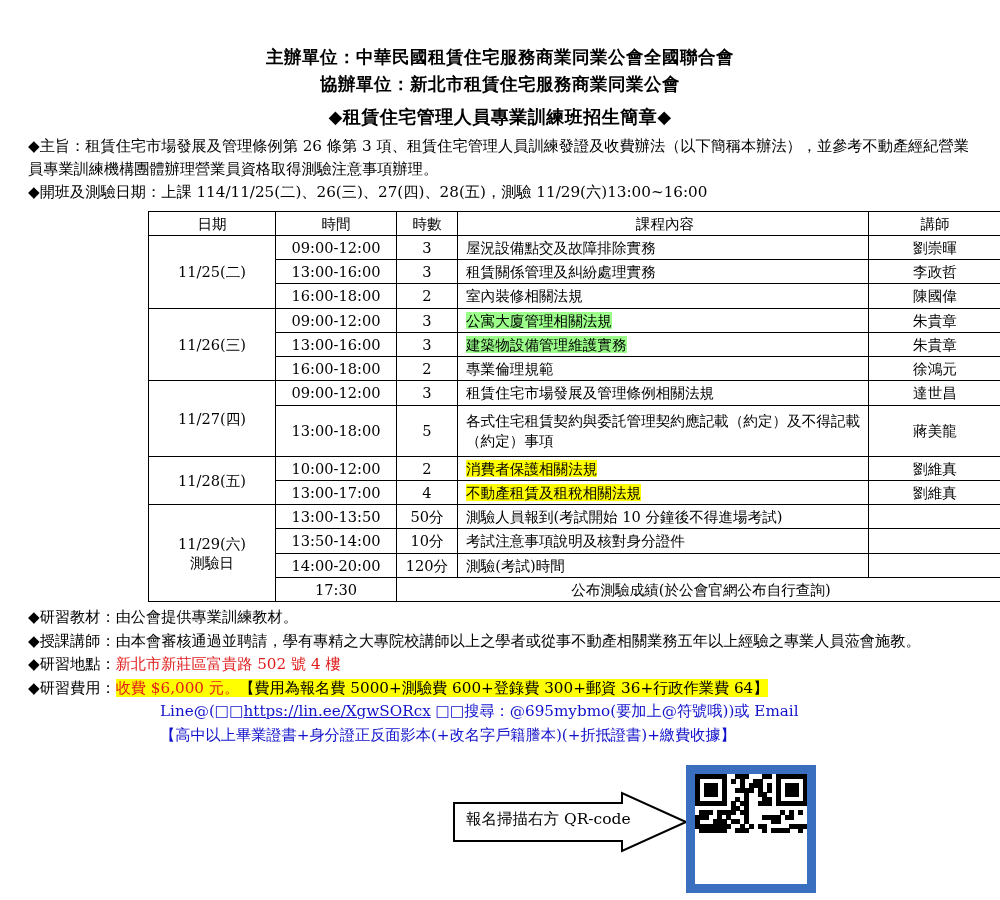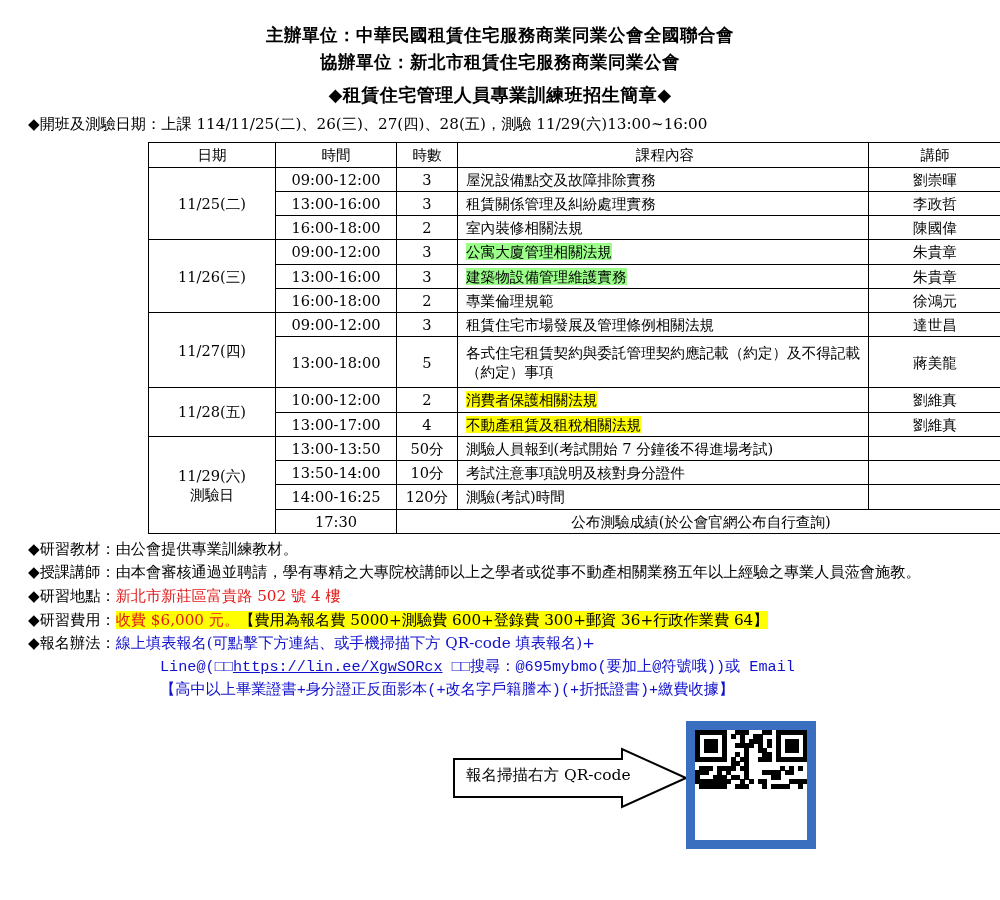--- a/index.html
+++ b/index.html
@@ -22,21 +22,21 @@
     padding: 0;
     box-sizing: border-box;
   }
   .hdr {
     text-align: center;
     font-weight: bold;
     font-size: 17.5px;
     letter-spacing: 0.5px;
     line-height: 1.55;
   }
-  .hdr1 { padding-top: 22px; }
+  .hdr1 { padding-top: 22px; margin-top: 22px; }
   .title {
     text-align: center;
     font-weight: bold;
     font-size: 18px;
     padding-top: 7px;
     letter-spacing: 0.5px;
   }
   .body-block {
     padding: 6px 28px 0 28px;
     font-size: 15.2px;
@@ -70,21 +70,21 @@
   .c-content { width: 398px; text-align: left; padding-left: 8px !important; }
   .c-teacher { width: 124px; text-align: center; }
   .hl-green { background: #9bff8a; }
   .hl-yellow { background: #ffff00; }
   .notes {
     padding: 4px 28px 0 28px;
     font-size: 15.2px;
     line-height: 1.55;
   }
   .notes .ln { margin: 0; }
-  .ind1 { padding-left: 18px; font-family: Liberation Mono, monospace; }
+  .ind1 { padding-left: 18px; }
   .red { color: #e21b1b; }
   .blue { color: #1111cc; }
   .mono-ul { text-decoration: underline; }
   .inline-yellow { background: #ffff00; }
   .bottom {
     position: relative;
     height: 130px;
   }
   .qr-box {
     position: absolute;
@@ -125,20 +125,21 @@
 </head>
 <body>
 
 <div class="page">
 
   <div class="hdr hdr1">主辦單位：中華民國租賃住宅服務商業同業公會全國聯合會</div>
   <div class="hdr">協辦單位：新北市租賃住宅服務商業同業公會</div>
   <div class="title">◆租賃住宅管理人員專業訓練班招生簡章◆</div>
 
   <div class="body-block">
+    <p class="para"><span>◆主旨：</span><span>租賃住宅市場發展及管理條例第 26 條第 3 項、租賃住宅管理人員訓練發證及收費辦法（以下簡稱本辦法），並參考不動產經紀營業員專業訓練機構團體辦理營業員資格取得測驗注意事項辦理。</span></p>
     <p class="para"><span>◆開班及測驗日期：</span><span>上課 114/11/25(二)、26(三)、27(四)、28(五)，測驗 11/29(六)13:00~16:00</span></p>
   </div>
 
   <table class="sched">
     <thead>
       <tr>
         <th class="c-date">日期</th>
         <th class="c-time">時間</th>
         <th class="c-hours">時數</th>
         <th class="c-content" style="text-align:center">課程內容</th>
@@ -213,48 +214,47 @@
         <td class="c-hours">4</td>
         <td class="c-content"><span class="hl-yellow">不動產租賃及租稅相關法規</span></td>
         <td class="c-teacher">劉維真</td>
       </tr>
 
       <tr>
         <td class="c-date" rowspan="4" style="white-space:pre-line">11/29(六)
 測驗日</td>
         <td class="c-time">13:00-13:50</td>
         <td class="c-hours" style="white-space:pre-line">50分</td>
-        <td class="c-content"><span>測驗人員報到(考試開始 7 分鐘後不得進場考試)</span></td>
+        <td class="c-content"><span>測驗人員報到(考試開始 10 分鐘後不得進場考試)</span></td>
         <td class="c-teacher"></td>
       </tr>
       <tr>
         <td class="c-time">13:50-14:00</td>
         <td class="c-hours" style="white-space:pre-line">10分</td>
         <td class="c-content"><span>考試注意事項說明及核對身分證件</span></td>
         <td class="c-teacher"></td>
       </tr>
       <tr>
-        <td class="c-time">14:00-16:25</td>
+        <td class="c-time">14:00-20:00</td>
         <td class="c-hours" style="white-space:pre-line">120分</td>
         <td class="c-content"><span>測驗(考試)時間</span></td>
         <td class="c-teacher"></td>
       </tr>
       <tr>
         <td class="c-time">17:30</td>
         <td class="c-content" colspan="3" style="text-align:center">公布測驗成績(於公會官網公布自行查詢)</td>
       </tr>
     </tbody>
   </table>
 
   <div class="notes">
     <p class="ln"><span>◆研習教材：</span><span>由公會提供專業訓練教材。</span></p>
     <p class="ln"><span>◆授課講師：</span><span>由本會審核通過並聘請，學有專精之大專院校講師以上之學者或從事不動產相關業務五年以上經驗之專業人員蒞會施教。</span></p>
     <p class="ln"><span>◆研習地點：</span><span class="red">新北市新莊區富貴路 502 號 4 樓</span></p>
     <p class="ln"><span>◆研習費用：</span><span class="red inline-yellow">收費 $6,000 元。</span><span class="inline-yellow">【費用為報名費 5000+測驗費 600+登錄費 300+郵資 36+行政作業費 64】</span></p>
-    <p class="ln"><span>◆報名辦法：</span><span class="blue">線上填表報名(可點擊下方連結、或手機掃描下方 QR-code 填表報名)+</span></p>
     <p class="ln ind1" style="padding-left:132px"><span class="blue">Line@(□□</span><span class="blue mono-ul">https://lin.ee/XgwSORcx</span><span class="blue"> □□搜尋：@695mybmo(要加上@符號哦))或 Email</span></p>
     <p class="ln ind1" style="padding-left:132px"><span class="blue">【高中以上畢業證書+身分證正反面影本(+改名字戶籍謄本)(+折抵證書)+繳費收據】</span></p>
   </div>
 
   <div class="bottom">
     <div class="arrow-wrap">
       <svg width="236" height="62" viewBox="0 0 236 62">
         <polygon points="2,12 170,12 170,2 234,31 170,60 170,50 2,50" fill="#ffffff" stroke="#000000" stroke-width="2"></polygon>
       </svg>
       <div class="arrow-label">報名掃描右方 QR-code</div>

